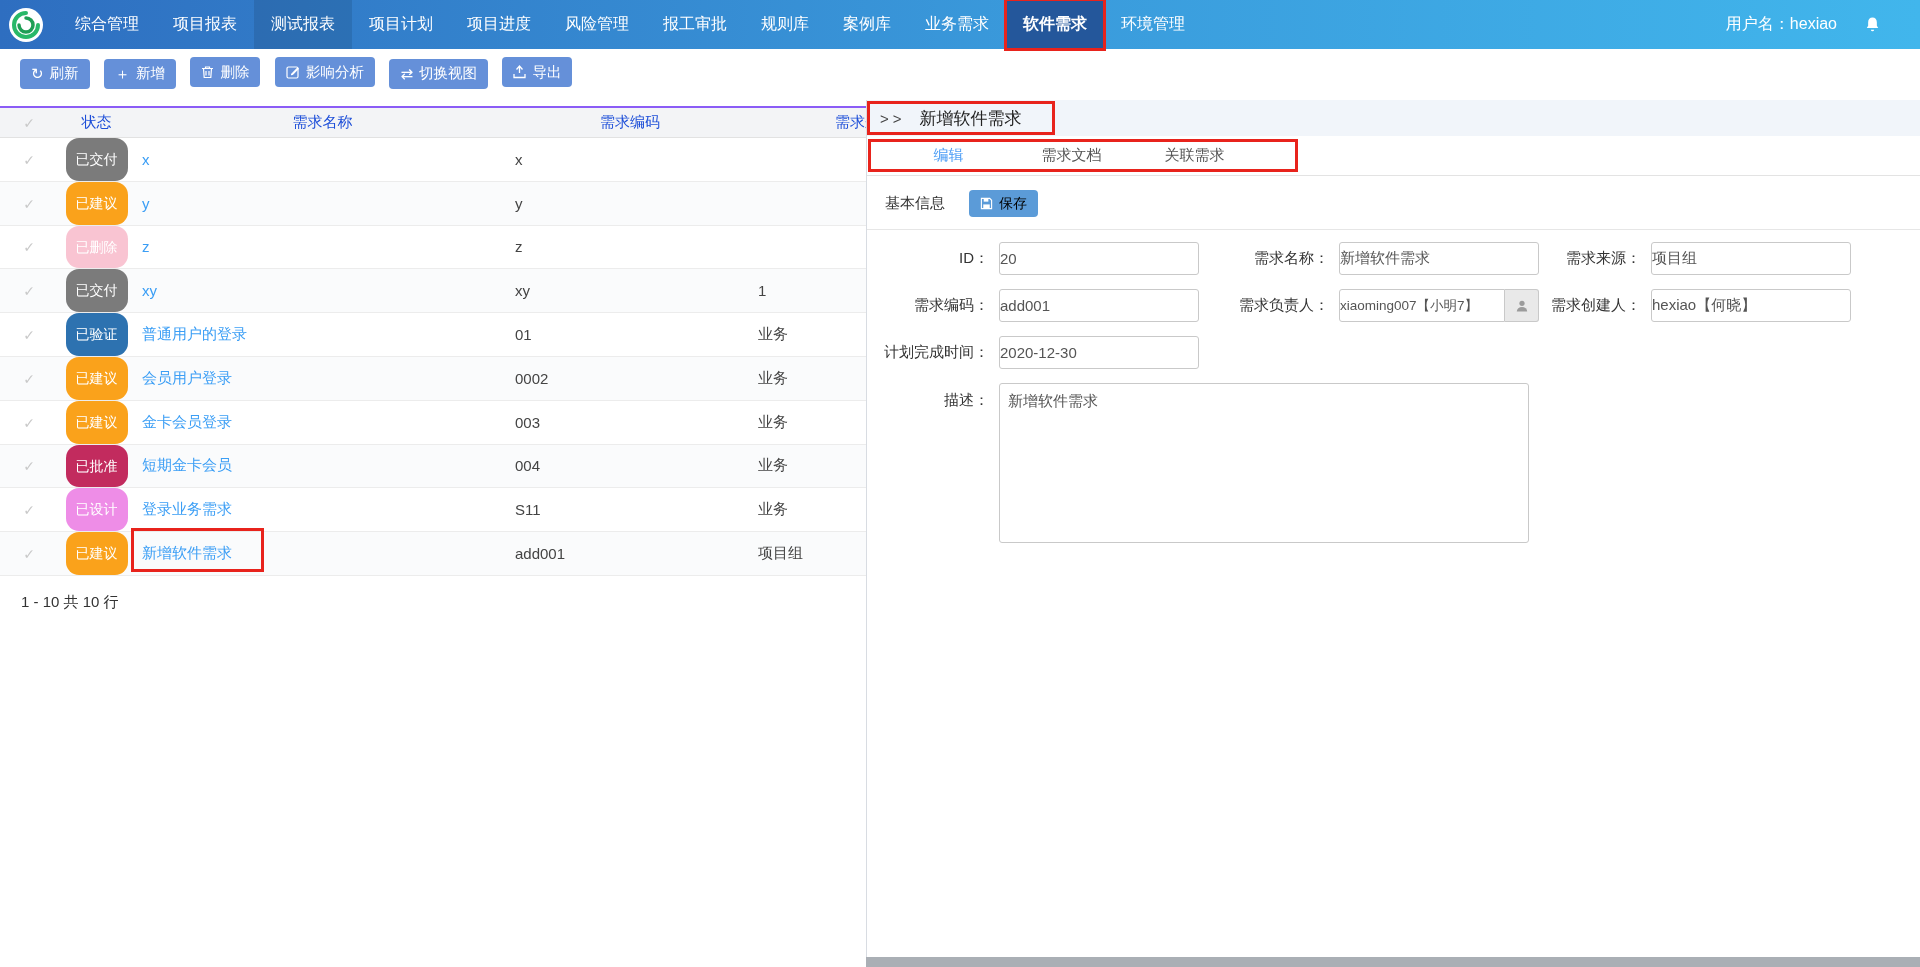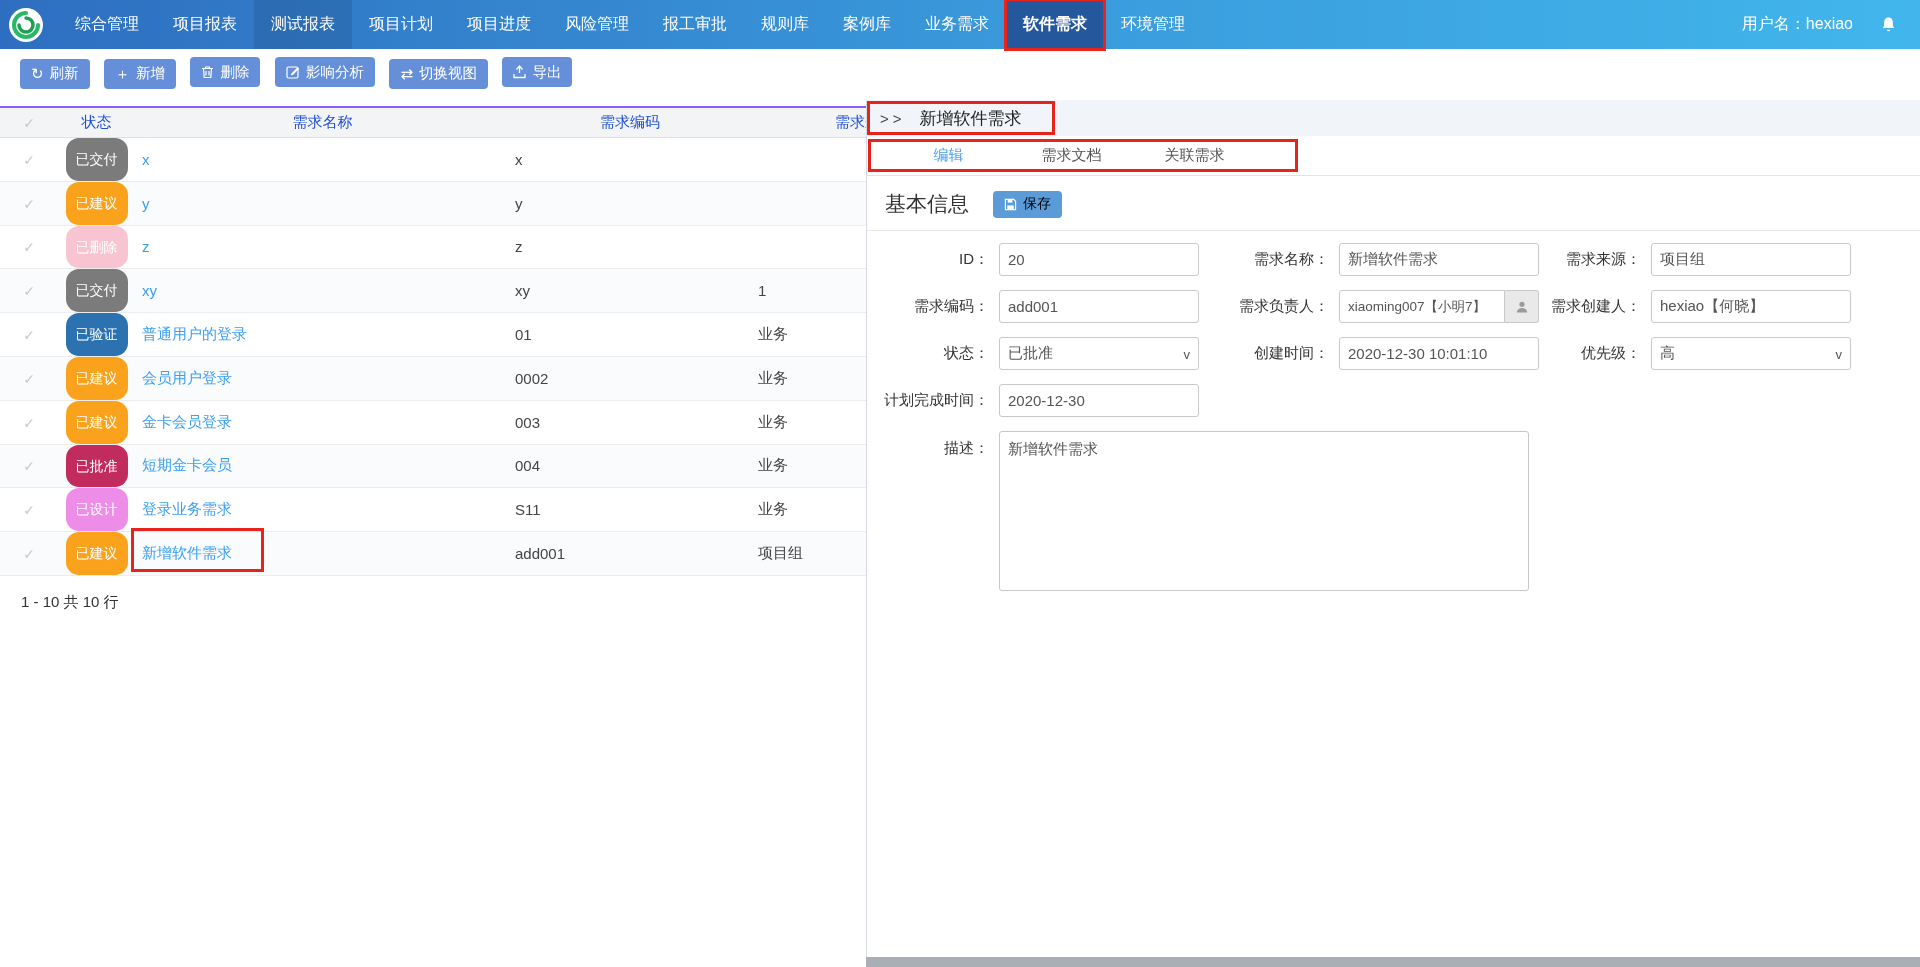--- a/index.html
+++ b/index.html
@@ -9,21 +9,21 @@
   
   .topnav { position:relative; height:49px; display:flex; align-items:center;
             background:linear-gradient(90deg,#2e6ec0 0%,#3a9bdc 55%,#41b6ec 100%); }
   .logo { width:36px; height:36px; margin:0 14px 0 8px; flex:0 0 auto; }
   .nav-items { display:flex; height:100%; align-items:stretch; }
   .nav-item { display:flex; align-items:center; padding:0 17px; color:#fff;
               font-size:16px; cursor:pointer; white-space:nowrap; }
   .nav-item.visited { background:rgba(0,0,0,0.10); }
   .nav-item.active  { background:#24579b; }
   .nav-item.annot   { outline:3px solid #e8231c; outline-offset:-1px;font-weight:bold; }
-  .nav-right { position:absolute; right:22px; top:0; height:100%;
+  .nav-right { position:absolute; right:38px; top:0; height:100%;
                display:flex; align-items:center; gap:26px; color:#fff; font-size:16px; }
   .bell { width:19px; height:19px; cursor:pointer; }
 
   
   .toolbar { padding:8px 0 9px 20px; background:#fff; }
   .tbtn { display:inline-flex; align-items:center; gap:6px; margin-right:10px;
           background:#6590d9; border:none; border-radius:4px; color:#fff;
           height:30px; padding:0 11px; font-size:14.5px; cursor:pointer;
           font-family:inherit; }
   .tbtn svg { display:block; }
@@ -64,34 +64,34 @@
   .title-prefix { color:#444; font-size:15px; letter-spacing:4px; }
   .panel-title { color:#222; font-size:17px; }
   .tabbar { position:relative; height:40px; border-bottom:1px solid #e3e3e3;
             display:flex; align-items:center; padding-left:20px; }
   .tab { width:123px; text-align:center; font-size:15px; color:#555; cursor:pointer; }
   .tab.active { color:#4a9cf5; }
   .tabs-annot { position:absolute; left:1px; top:3px; width:430px; height:33px;
                 border:3px solid #e8231c; pointer-events:none; }
   .panel-body { padding:12px 16px 0 16px; }
   .section-row { display:flex; align-items:center; gap:24px; margin:2px 0 12px 2px; }
-  .section-label { font-size:21px; color:#333; }
+  .section-label { font-size:15px; color:#333; }
   .save-btn { display:inline-flex; align-items:center; gap:6px; background:#5b9bd8;
               color:#000000; border:none; border-radius:4px; height:27px; padding:0 11px;
               font-size:14px; cursor:pointer; font-family:inherit; }
   .hr { border-bottom:1px solid #e6e6e6; margin:0 0 12px -16px; padding-right:16px;
         width:calc(100% + 32px); }
 
   .frow { display:flex; margin-bottom:14px; }
   .fld { display:flex; align-items:center; }
   .lbl { text-align:right; padding-right:10px; color:#333; font-size:15px;
          white-space:nowrap; }
   .w1 .lbl { width:116px; } .w2 .lbl { width:140px; } .w3 .lbl { width:112px; }
   .tb { height:33px; width:200px; border:1px solid #c9c9c9; border-radius:3px;
-        padding:0 8px; font-size:15px; color:#555; background:#fff;
+        padding:0 0; font-size:15px; color:#555; background:#fff;
         font-family:inherit; }
   .sel { height:33px; width:200px; border:1px solid #c9c9c9; border-radius:3px;
          padding:0 8px; font-size:15px; color:#555; background:#fff;
          display:flex; align-items:center; justify-content:space-between;
          cursor:pointer; }
   .sel-caret::before { content:"v"; color:#555; font-size:13px; }
   .igroup { display:flex; width:200px; }
   .igroup .tb { width:166px; border-top-right-radius:0; border-bottom-right-radius:0;
                 font-size:13.5px; }
   .picker-btn { width:34px; height:33px; border:1px solid #c9c9c9; border-left:none;
@@ -434,40 +434,20 @@
             </svg>
           </span>
         </span>
       </div>
       <div class="fld w3">
         <span class="lbl">需求创建人：</span>
         <input class="tb" value="hexiao【何晓】" style="">
       </div>
     </div>
 
-    <div class="frow">
-      <div class="fld w1">
-        <span class="lbl">状态：</span>
-        <span class="sel">
-          <span>已批准</span>
-          <span class="sel-caret"></span>
-        </span>
-      </div>
-      <div class="fld w2">
-        <span class="lbl">创建时间：</span>
-        <input class="tb" value="2020-12-30 10:01:10" style="">
-      </div>
-      <div class="fld w3">
-        <span class="lbl">优先级：</span>
-        <span class="sel">
-          <span>高</span>
-          <span class="sel-caret"></span>
-        </span>
-      </div>
-    </div>
 
     <div class="frow">
       <div class="fld w1">
         <span class="lbl">计划完成时间：</span>
         <input class="tb" value="2020-12-30" style="">
       </div>
     </div>
 
     <div class="frow desc-row">
       <div class="fld w1" style="align-items:flex-start;">

